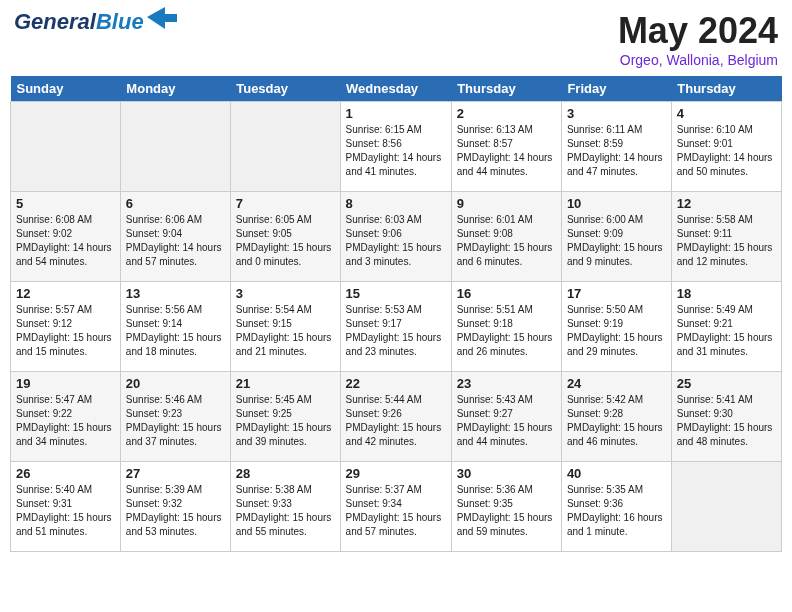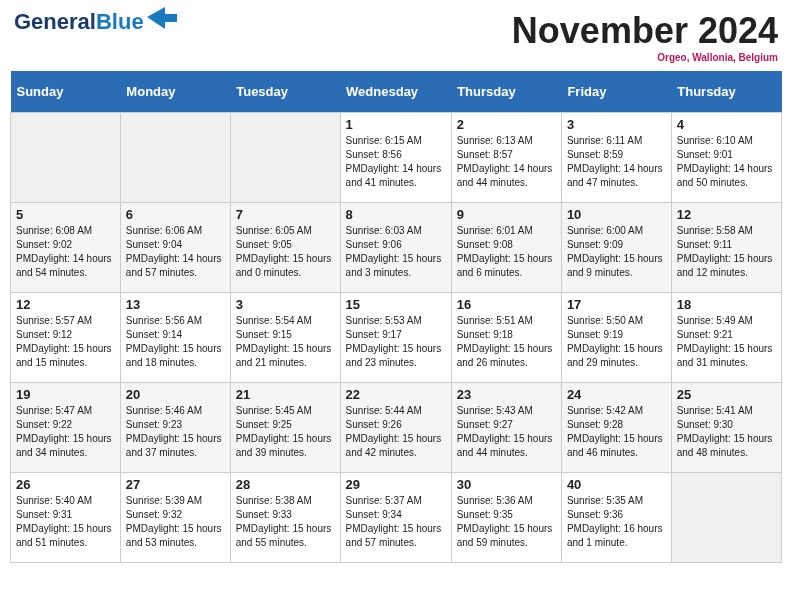--- a/index.html
+++ b/index.html
@@ -13,53 +13,53 @@
     .header {
       display: flex;
       justify-content: space-between;
       align-items: flex-start;
       margin-bottom: 8px;
       padding: 0 4px;
     }
     .logo {
       display: flex;
       align-items: flex-start;
+      font-style: italic;
     }
     .logo-text {
       font-size: 22px;
       font-weight: bold;
       color: #1a3a6b;
       line-height: 1.1;
     }
     .logo-text span {
       color: #1a7abf;
     }
     .title-block {
       text-align: right;
     }
     .month-title {
       font-size: 36px;
       font-weight: bold;
       color: #222;
     }
     .location {
-      font-size: 10px;
-      color: #be185d;
-      font-weight: bold;
+      font-size: 14px;
+      color: #6d28d9;
     }
     table {
       width: 100%;
       border-collapse: collapse;
       font-size: 11px;
     }
     thead tr th {
       background: #2a6db5;
       color: #fff;
       text-align: left;
-      padding: 13px 6px;
+      padding: 5px 6px;
       font-size: 13px;
       font-weight: bold;
     }
     tbody tr td {
       border: 1px solid #ccc;
       vertical-align: top;
       padding: 4px 5px;
       width: 113px;
       min-height: 80px;
       height: 90px;
@@ -94,21 +94,21 @@
       <div style="display:flex;align-items:center;">
         <span class="logo-text">General<span>Blue</span></span>
 
         <svg width="30" height="22" viewBox="0 0 30 22" style="margin-left:3px;margin-top:-8px;">
           <polygon points="0,10 18,0 18,7 30,7 30,15 18,15 18,22" fill="#1a7abf"></polygon>
         </svg>
       </div>
     </div>
   </div>
   <div class="title-block">
-    <div class="month-title">November 2024</div>
+    <div class="month-title">May 2024</div>
     <div class="location">Orgeo, Wallonia, Belgium</div>
   </div>
 </div>
 
 <table>
   <thead>
     <tr>
     <th>Sunday</th>
         <th>Monday</th>
         <th>Tuesday</th>

